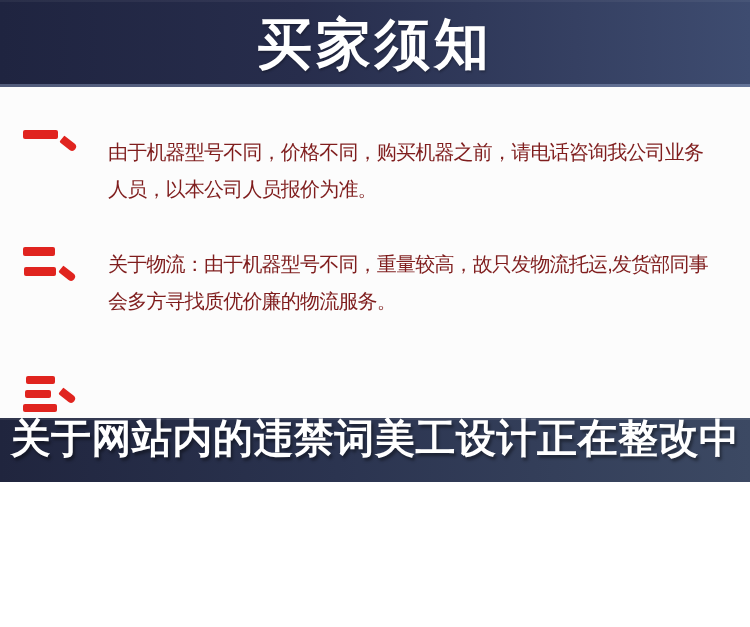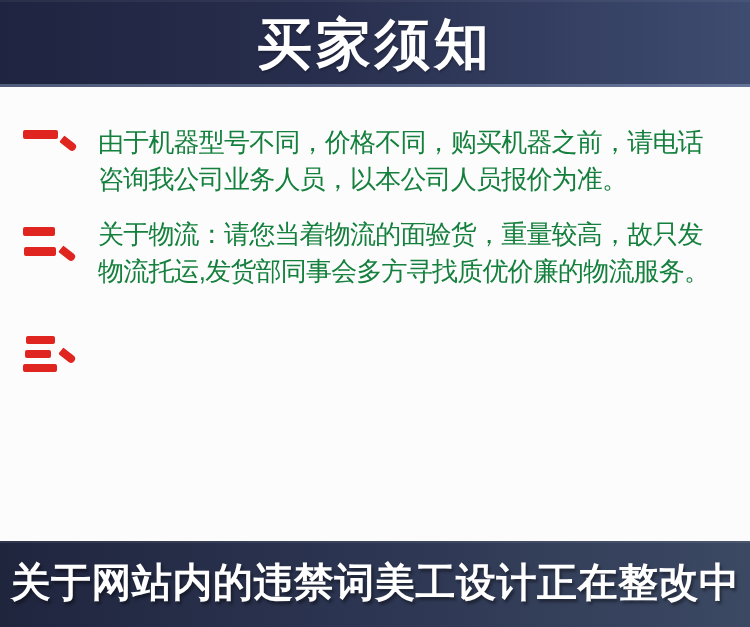--- a/index.html
+++ b/index.html
@@ -1,17 +1,17 @@
 <!DOCTYPE html>
 <html><head>
 <meta charset="utf-8">
 <style>
   html,body{margin:0;padding:0;}
   .canvas{
-    width:750px;height:627px;
+    width:750px;height:482px;
     display:flex;flex-direction:column;
     background:#fcfcfc;
     font-family:"Liberation Sans","DejaVu Sans",sans-serif;
     overflow:hidden;position:relative;
   }
   
   .hdr{
     height:87px;flex:none;
     background:linear-gradient(90deg,#1f2440 0%,#272d4c 40%,#3e4c70 100%);
     display:flex;align-items:center;justify-content:center;
@@ -43,30 +43,30 @@
   
   .m3 .b1{top:22px;width:29px;height:8px;left:3px;}
   .m3 .b2{top:36px;width:26px;height:8px;left:2px;}
   .m3 .b3{top:50px;width:34px;height:8px;}
   .m3 .comma{left:36px;top:38px;}
   .comma{
     position:absolute;width:17px;height:8px;background:#e0241f;
     border-radius:1px 6px 6px 2px;transform:rotate(38deg);
   }
   .txt{
-    margin:3px;width:627px;
-    font-size:26px;letter-spacing:-0.8px;line-height:37px;
-    color:#15803d;
+    margin:13px;width:627px;
+    font-size:20px;letter-spacing:-0.8px;line-height:37px;
+    color:#7f1d1d;
   }
   .sr{position:absolute;width:1px;height:1px;overflow:hidden;clip:rect(0 0 0 0);white-space:nowrap;}
   
   .ftr{
     height:86px;flex:none;
     background:linear-gradient(90deg,#20253e 0%,#2b3450 45%,#3c4963 100%);
-    display:flex;align-items:center;justify-content:center;
+    display:flex;justify-content:center;
     box-shadow:inset 0 2px 0 rgba(255,255,255,.08);
     padding-bottom:4px;box-sizing:border-box;
   }
   .ftr-text{
     color:#ffffff;font-size:40px;font-weight:bold;
     letter-spacing:0.5px;line-height:1;
     text-shadow:2px 3px 3px rgba(0,0,0,.4);
   }
 </style>
 </head>
@@ -89,21 +89,21 @@
       <p class="txt">由于机器型号不同，价格不同，购买机器之前，请电话咨询我公司业务人员，以本公司人员报价为准。</p>
     </section>
 
     <section class="item gap2">
       <div class="marker m2">
         <i class="bar b1"></i>
         <i class="bar b2"></i>
         <i class="comma"></i>
         <span class="sr">二、</span>
       </div>
-      <p class="txt">关于物流：请您当着物流的面验货，重量较高，故只发物流托运,发货部同事会多方寻找质优价廉的物流服务。</p>
+      <p class="txt">关于物流：由于机器型号不同，重量较高，故只发物流托运,发货部同事会多方寻找质优价廉的物流服务。</p>
     </section>
 
     <section class="item">
       <div class="marker m3">
         <i class="bar b1"></i>
         <i class="bar b2"></i>
         <i class="bar b3"></i>
         <i class="comma"></i>
         <span class="sr">三、</span>
       </div>

